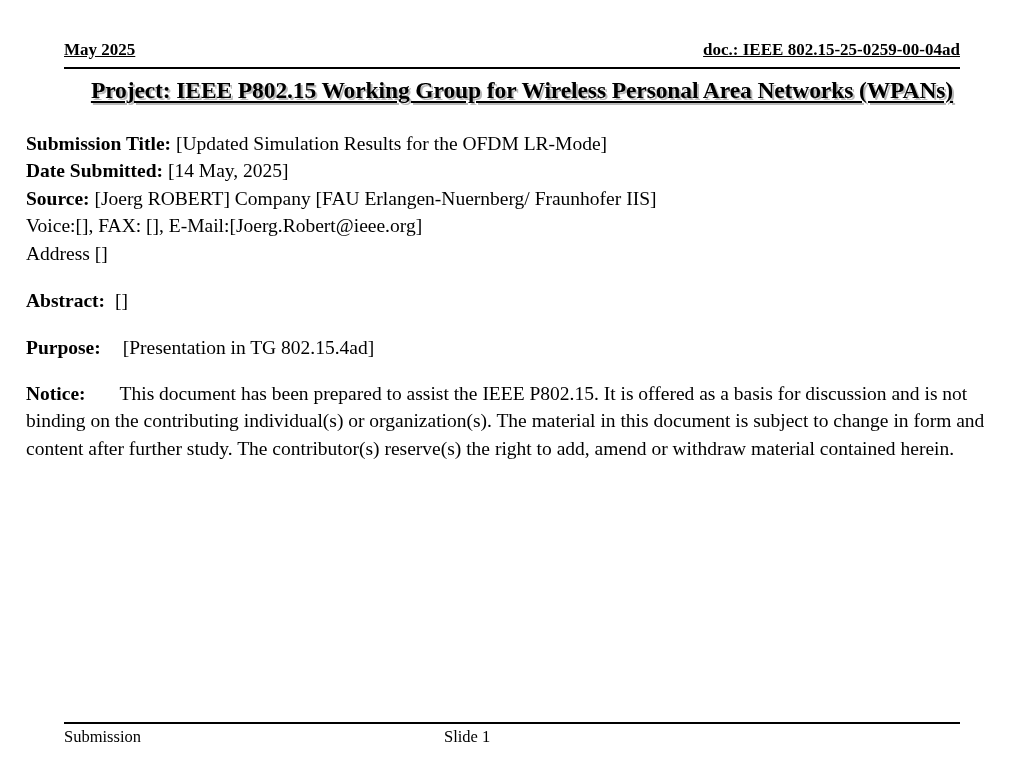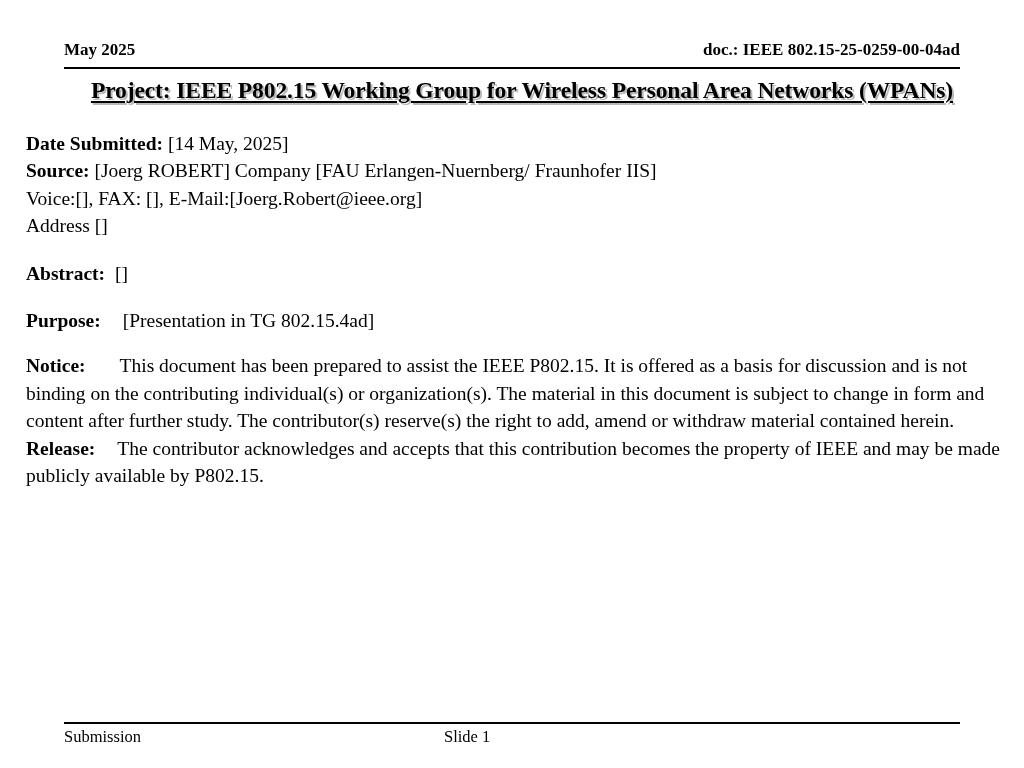--- a/index.html
+++ b/index.html
@@ -24,20 +24,21 @@
     box-sizing: border-box;
   }
 
   
   .header {
     position: absolute;
     left: 64px;
     top: 40px;
     width: 896px;
     height: 30px;
+    text-decoration: underline;
   }
   .header-inner {
     display: flex;
     justify-content: space-between;
     align-items: flex-end;
     font-weight: bold;
     font-size: 17px;
     line-height: 20px;
     padding-bottom: 3px;
   }
@@ -128,37 +129,37 @@
       <span class="header-date">May 2025</span>
       <span class="header-doc">doc.: IEEE 802.15-25-0259-00-04ad</span>
     </div>
     <div class="header-rule"></div>
   </div>
 
   <div class="project-title">Project: IEEE P802.15 Working Group for Wireless Personal Area Networks (WPANs)</div>
 
   <div class="body">
 
+    <p class="blk"><b>Submission Title:</b> <span>[Updated Simulation Results for the OFDM LR-Mode]</span></p>
 
     <p class="blk"><b>Date Submitted:</b> <span>[14 May, 2025]</span></p>
 
     <p class="blk"><b>Source:</b> <span>[Joerg ROBERT] Company [FAU Erlangen-Nuernberg/ Fraunhofer IIS]</span></p>
 
     <p class="blk">Voice:[], FAX: [], E-Mail:[Joerg.Robert@ieee.org]</p>
 
     <p class="blk">Address []</p>
 
 
     <p class="blk gap-abstract"><b>Abstract:</b><span class="tab-sm"></span><span>[]</span></p>
 
     <p class="blk gap-purpose"><b>Purpose:</b><span class="tab-md"></span><span>[Presentation in TG 802.15.4ad]</span></p>
 
     <p class="blk gap-notice"><b>Notice:</b><span class="tab-lg"></span><span>This document has been prepared to assist the IEEE P802.15.  It is offered as a basis for discussion and is not binding on the contributing individual(s) or organization(s). The material in this document is subject to change in form and content after further study. The contributor(s) reserve(s) the right to add, amend or withdraw material contained herein.</span></p>
 
-    <p class="blk"><b>Release:</b><span class="tab-md"></span><span>The contributor acknowledges and accepts that this contribution becomes the property of IEEE and may be made publicly available by P802.15.</span></p>
 
   </div>
 
   <div class="footer-rule"></div>
   <div class="footer">
     <span class="footer-left">Submission</span>
     <span class="footer-center">Slide 1</span>
   </div>
 
 </div>

